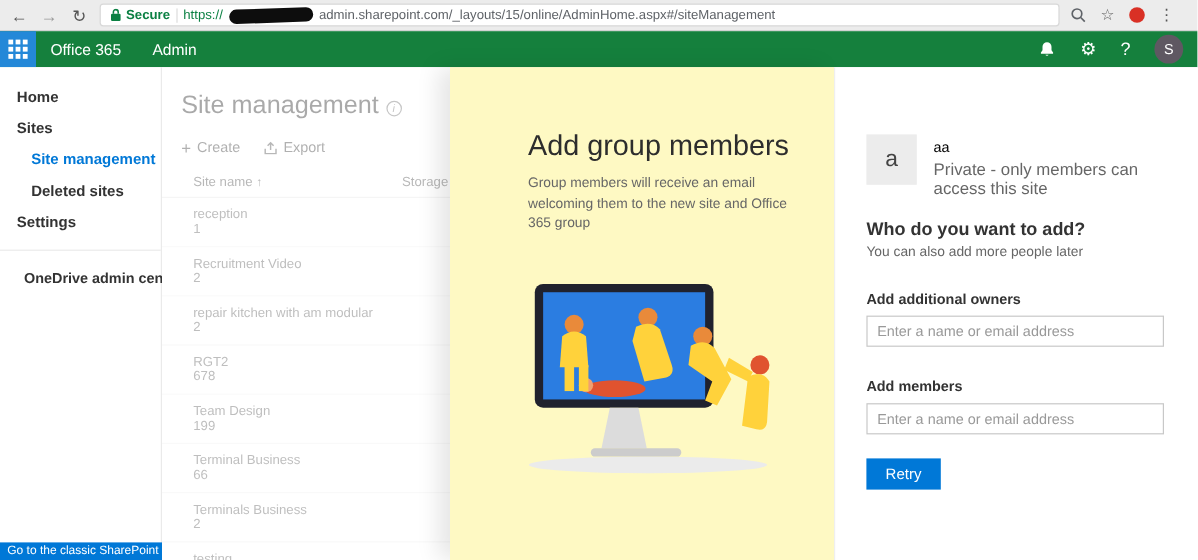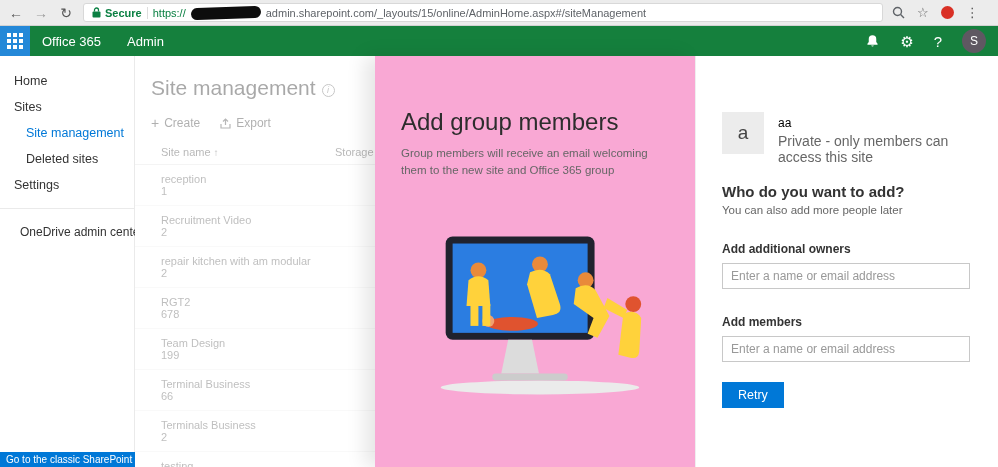--- a/index.html
+++ b/index.html
@@ -33,21 +33,21 @@
   .brand { font-size:13px; margin-left:12px; cursor:pointer; }
   .section { font-size:13px; margin-left:26px; }
   .o365-right { margin-left:auto; display:flex; align-items:center; gap:20px; padding-right:12px; }
   .hdr-ic { color:#fff; font-size:15px; cursor:pointer; line-height:1; }
   .avatar-s { width:24px; height:24px; border-radius:50%; background:#5f5862; color:#fff; font-size:12px;
               display:flex; align-items:center; justify-content:center; cursor:pointer; }
 
   
   .sidebar { position:absolute; top:56px; left:0; width:135px; bottom:0; background:#fff;
              border-right:1px solid #eaeaea; padding-top:12px; }
-  .sb-item { font-size:12.5px; color:#333; padding:6px 8px 6px 14px; cursor:pointer; white-space:nowrap; }
+  .sb-item { font-size:12.5px; color:#333; padding:6px 8px 6px 14px; cursor:pointer; white-space:nowrap;font-weight:bold; }
   .sb-sub { padding-left:26px; }
   .sb-active { color:#0078d7; }
   .sb-div { border-top:1px solid #eaeaea; margin:10px 0; }
   .sb-ext { display:flex; align-items:center; gap:6px; font-size:12px; color:#333; }
   .sb-footer { position:absolute; bottom:0; left:0; width:153px; height:15px; background:#0078d7;
                color:#fff; font-size:10px; padding:2px 6px 0; white-space:nowrap; overflow:hidden; cursor:pointer; }
 
   
   .listpanel { position:absolute; top:56px; left:135px; width:240px; bottom:0; background:#fff; overflow:hidden; }
   .dim { opacity:.42; }
@@ -59,22 +59,22 @@
   .plus-g { font-size:14px; color:#444; line-height:1; }
   .lp-head { display:flex; font-size:11px; color:#555; padding:16px 0 6px 26px; border-bottom:1px solid #e6e6e6;
              white-space:nowrap; }
   .lp-row { display:flex; font-size:11px; color:#666; padding:8px 0 8px 26px; border-bottom:1px solid #f2f2f2;
             cursor:pointer; white-space:nowrap;flex-direction:column; }
   .cell-name { width:174px; flex:none; overflow:hidden; }
   .cell-storage { flex:none; }
   .sort-arrow { font-size:10px; margin-left:3px; }
 
   
-  .dialog { position:absolute; top:56px; left:375px; width:320px; bottom:0; background:#f9a8d4;
-            box-shadow:-10px 0 18px rgba(0,0,0,.10); }
+  .dialog { position:absolute; top:56px; left:375px; width:320px; bottom:0; background:#fef9c3;
+            box-shadow:-10px 0 18px rgba(0,0,0,.10);padding-left:39px; }
   .dlg-title { font-size:24px; font-weight:400; color:#2d2d2d; padding:52px 20px 0 26px; }
   .dlg-sub { font-size:11.5px; color:#666; line-height:1.45; padding:9px 36px 0 26px; }
   .illus-wrap { position:absolute; top:172px; left:0; right:0; text-align:center; }
 
   
   .rpanel { position:absolute; top:56px; left:695px; right:0; bottom:0; background:#fff;
             border-left:1px solid #efefef; padding:56px 28px 0 26px; }
   .site-head { display:flex; gap:14px; align-items:flex-start; }
   .site-avatar { width:42px; height:42px; background:#ececec; color:#444; font-size:19px;
                  display:flex; align-items:center; justify-content:center; flex:none; }

